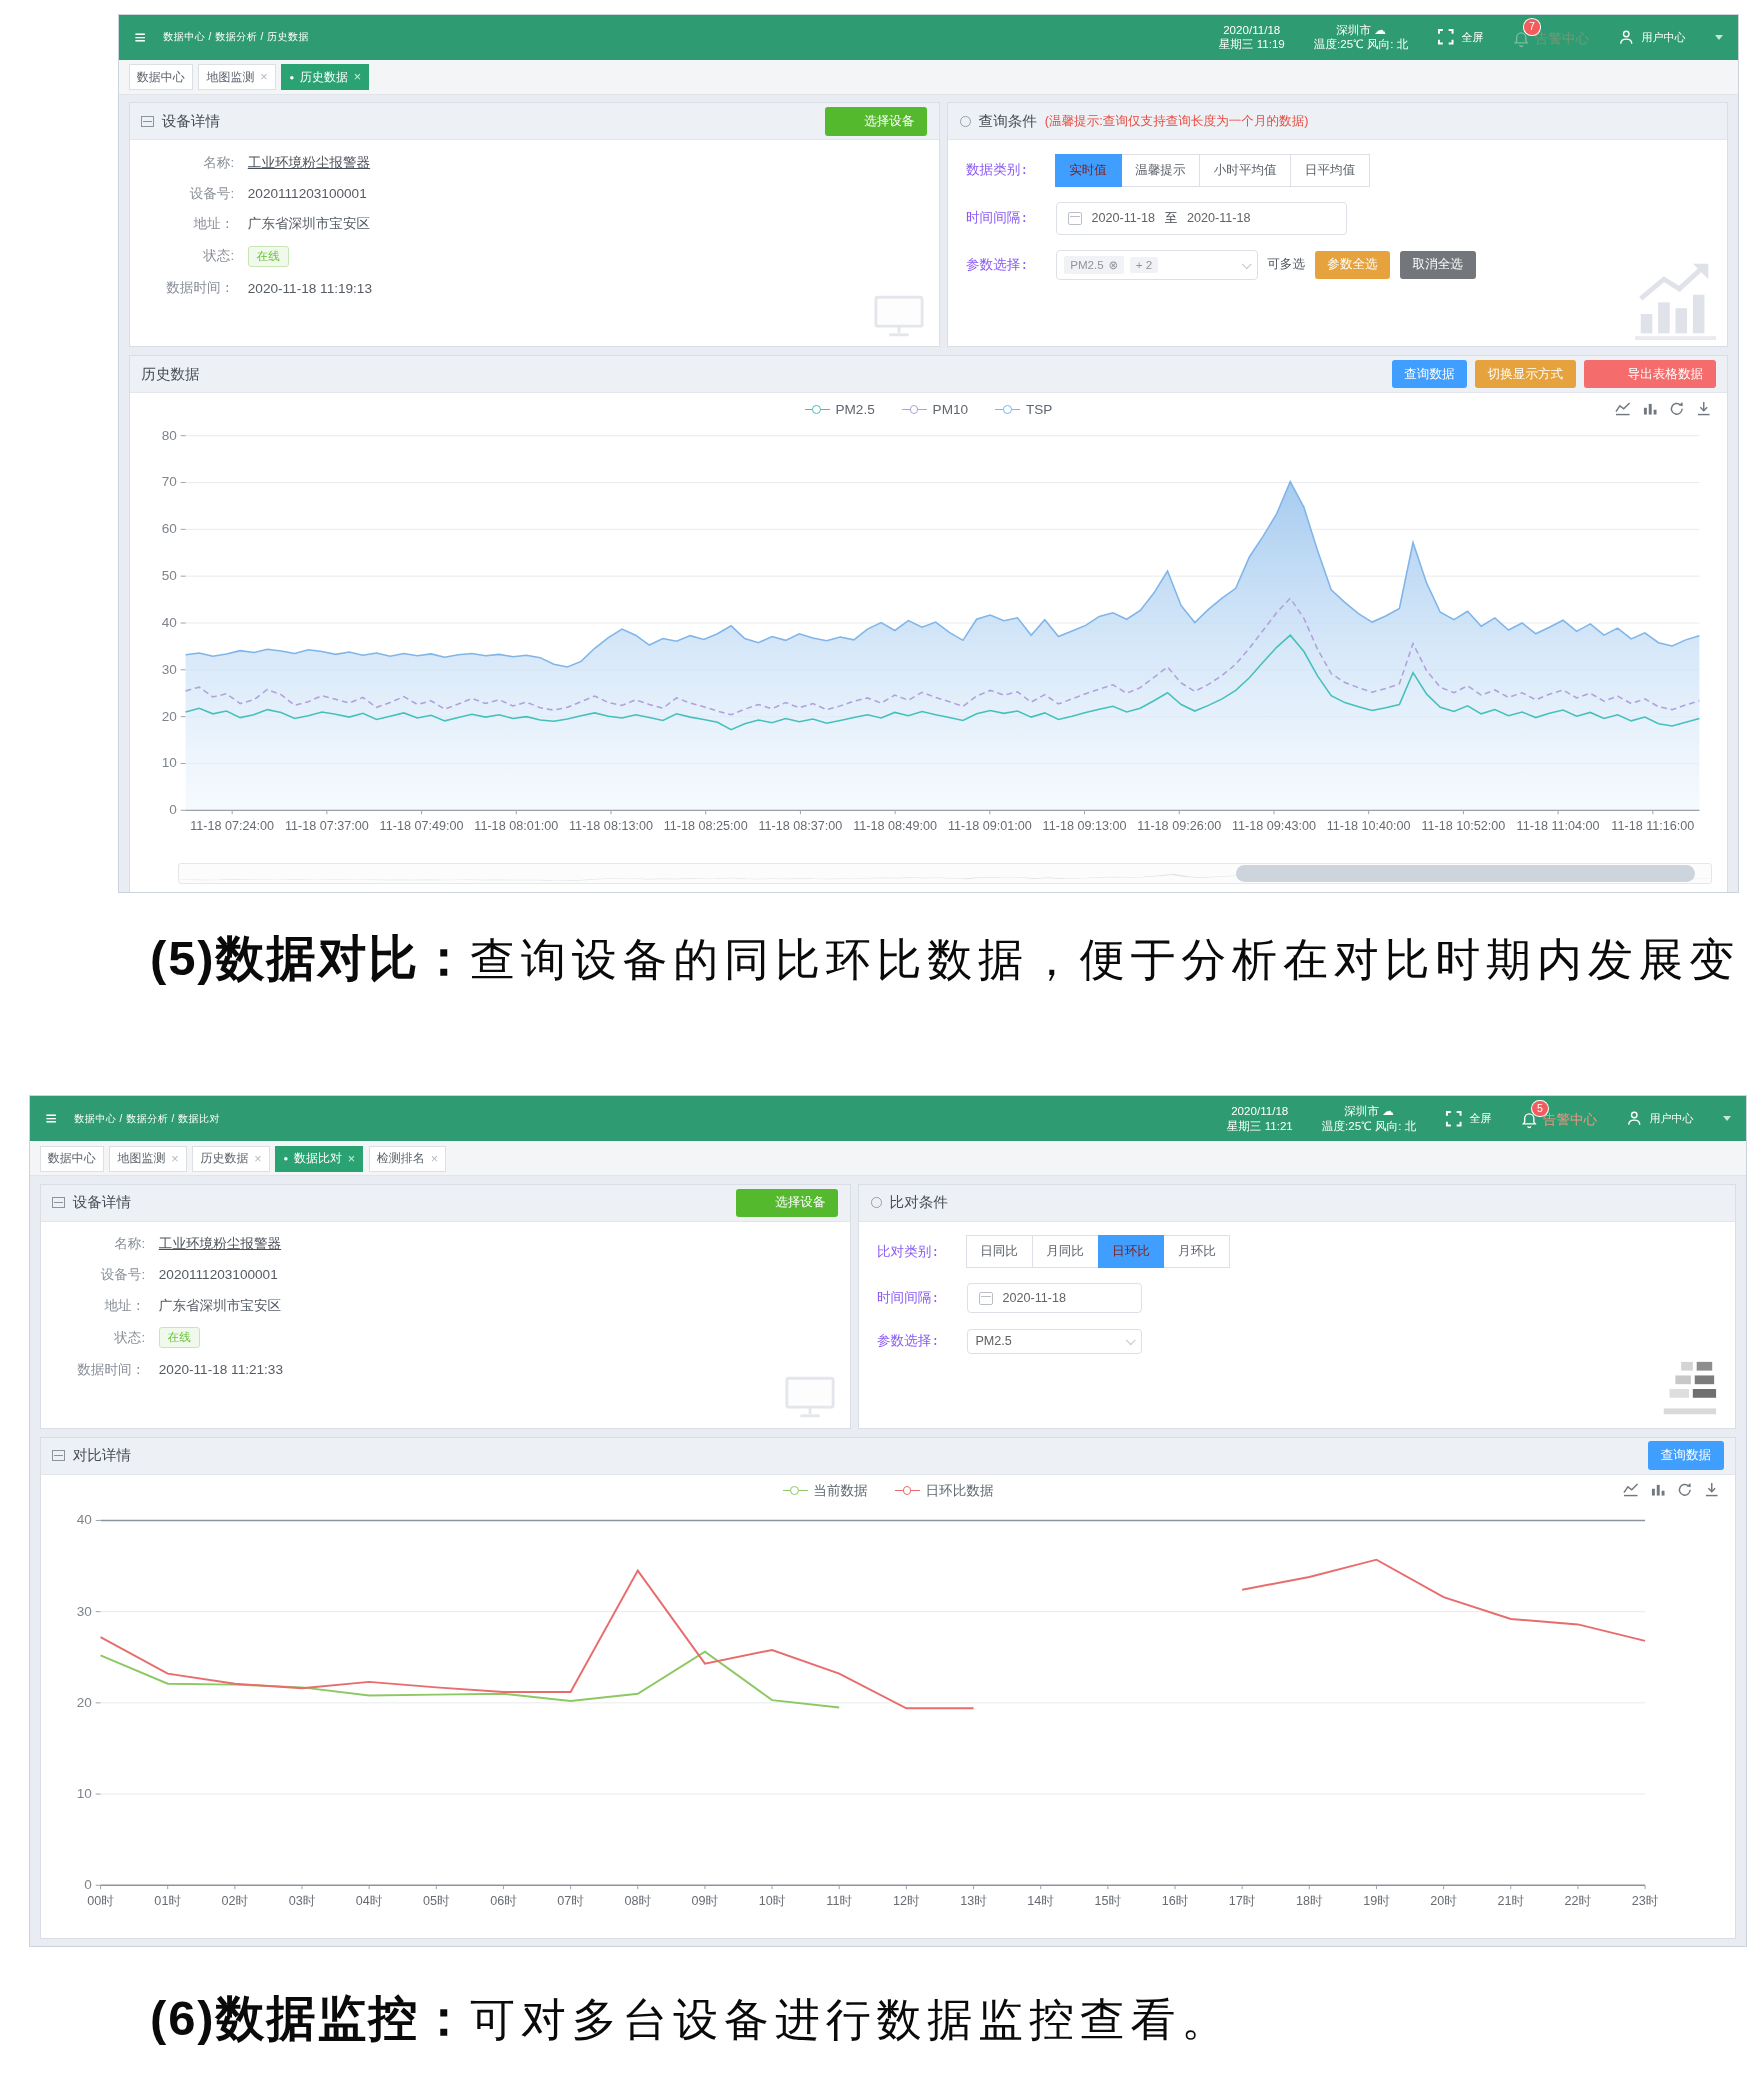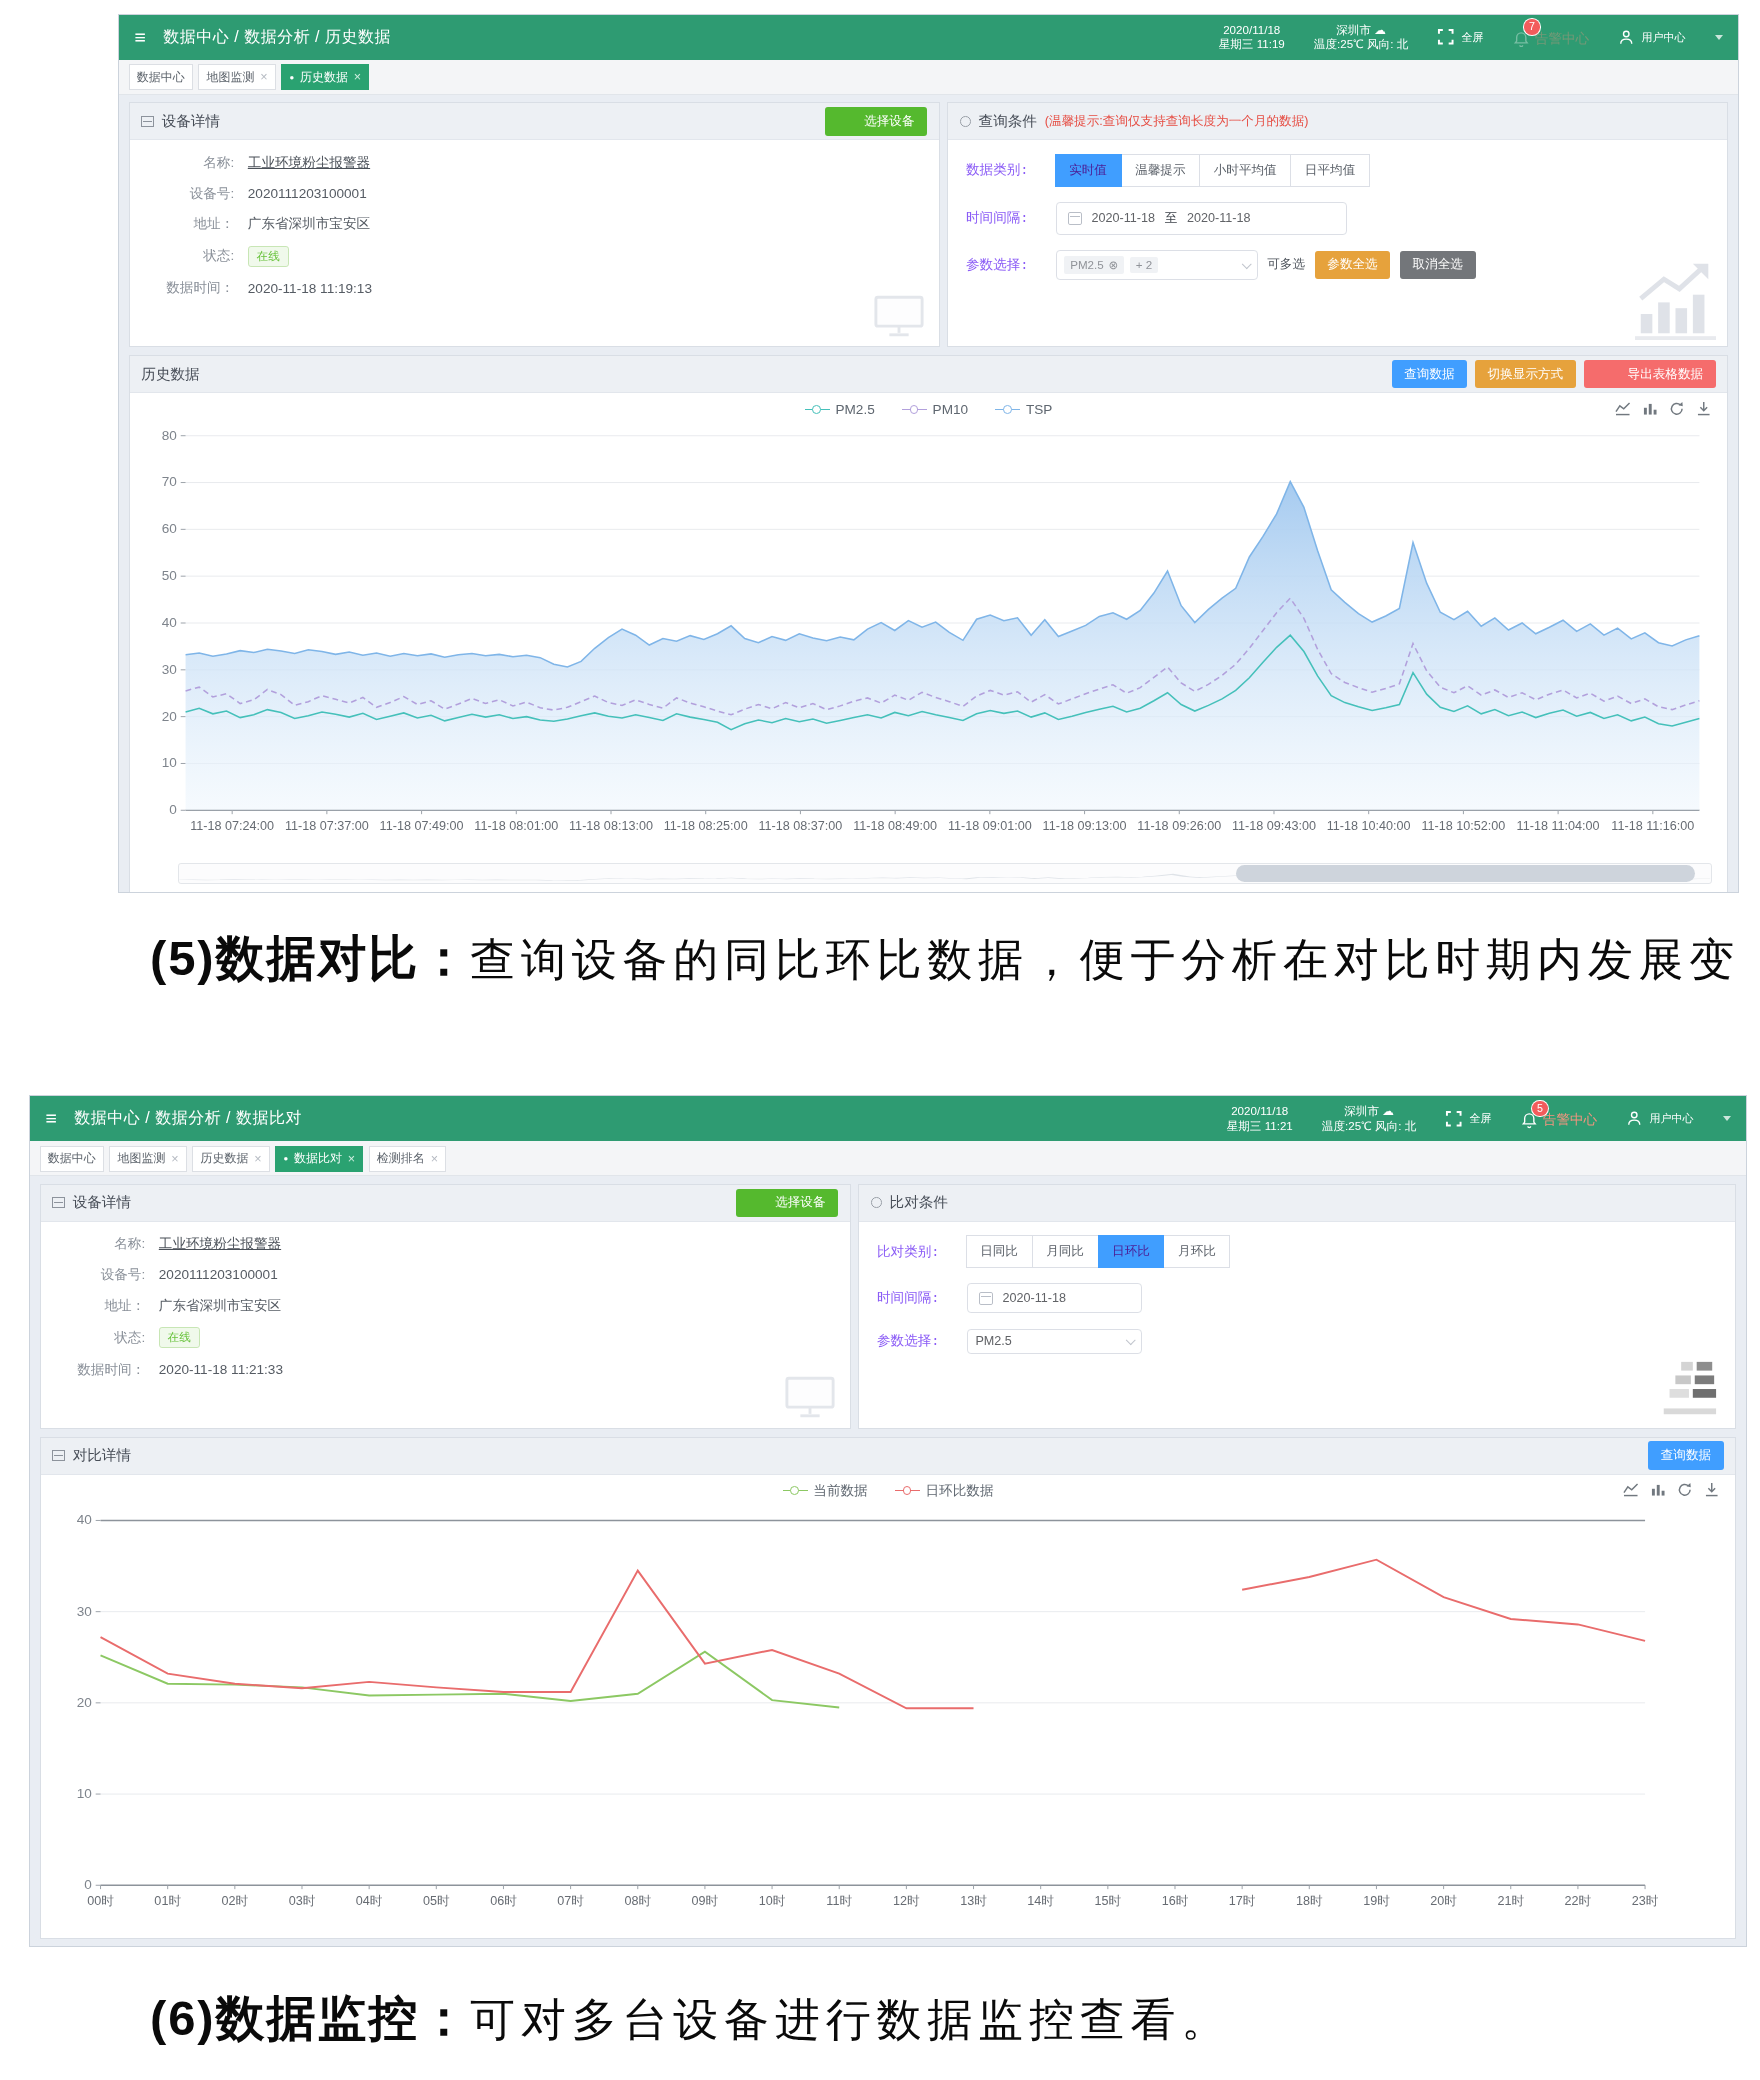--- a/index.html
+++ b/index.html
@@ -8,21 +8,21 @@
           font-family:"Liberation Sans",sans-serif; overflow:hidden; }
 
   
   .shot { position:absolute; background:#e9edf3; border:1px solid #ccd3dc; overflow:hidden; }
   #shot1 { left:118px; top:13.6px;  width:1621px; height:879px; }
   #shot2 { left:29px; top:1095px; width:1718px; height:852px; }
 
   
   .appbar { height:45px; background:#2e9b72; display:flex; align-items:center; padding:0 15.5px; color:#fff; }
   .menu { font-size:19.4px; cursor:pointer; }
-  .crumb { margin-left:17.5px; font-size:16px; letter-spacing:0.5px; white-space:nowrap; }
+  .crumb { margin-left:17.5px; font-size:10px; letter-spacing:0.5px; white-space:nowrap; }
   .bar-right { margin-left:auto; display:flex; align-items:center; gap:29px; }
   .two { text-align:center; font-size:11.6px; line-height:14.6px; white-space:nowrap; }
   .fsbox,.userbox { display:flex; align-items:center; gap:6.8px; font-size:11px; cursor:pointer; white-space:nowrap; }
   .alarm { position:relative; display:flex; align-items:center; gap:5.8px; font-size:13.6px; cursor:pointer; padding-top:3.9px; }
   .alabel { color:#f2957f; }
   .alarm.faded .bell,.alarm.faded .alabel { opacity:.35; }
   .badge { position:absolute; top:-6.8px; left:11.6px; min-width:15.5px; height:15.5px; border-radius:7.8px;
            background:#f25c5c; color:#fff; font-size:10.7px; line-height:15.5px; text-align:center;
            padding:0 2.9px; box-shadow:0 0 0 1px #fff; }
   .caret { width:0; height:0; border-left:4.9px solid transparent; border-right:4.9px solid transparent;
@@ -63,21 +63,21 @@
   .chip.online { background:#f0f9eb; color:#67c23a; border:1px solid #c8e6b5; font-size:11.6px;
                  padding:1.9px 7.8px; border-radius:2.9px; }
   .monitor { position:absolute; right:13.6px; bottom:7.8px; }
   .cornerart { position:absolute; right:9.7px; bottom:5.8px; }
 
   .qrow { display:flex; align-items:center; margin-bottom:15.5px; font-size:13.6px; }
   .qlab { width:76px; color:#8b5cf6; margin-right:13.6px; white-space:nowrap;font-family:Liberation Mono, monospace; }
   .btngroup { display:inline-flex; }
   .gbtn { background:#fff; border:1px solid #dcdfe6; padding:6.8px 13.6px; font-size:12.6px; color:#5a6068;
           margin-left:-1px; cursor:pointer; font-family:"Liberation Sans",sans-serif; white-space:nowrap; }
-  .gbtn.active { background:#409eff; border-color:#409eff; color:#4c1d95; position:relative; }
+  .gbtn.active { background:#409eff; border-color:#409eff; color:#7f1d1d; position:relative; }
   .datebox { display:inline-flex; align-items:center; gap:9.7px; border:1px solid #dcdfe6; border-radius:3.9px;
              background:#fff; padding:6.8px 11.6px; font-size:12.6px; color:#606266; }
   .cal { width:13.6px; height:12.6px; border:1px solid #b9bec7; border-radius:1.9px; position:relative; }
   .cal::after { content:''; position:absolute; left:1px; right:1px; top:2.9px; border-top:1px solid #b9bec7; }
   .dto { color:#3d424a; }
   .selbox { display:inline-flex; align-items:center; gap:5.8px; border:1px solid #dcdfe6; border-radius:3.9px;
             background:#fff; padding:4.9px 7.8px; font-size:11.6px; color:#909399; min-width:202px; }
   .pchip,.pextra { background:#f0f2f5; border-radius:1.9px; padding:1.9px 5.8px; display:inline-flex; gap:4.9px; align-items:center; }
   .selcaret { margin-left:auto; width:6.8px; height:6.8px; border-right:1.5px solid #c0c4cc; border-bottom:1.5px solid #c0c4cc;
               transform:rotate(45deg) translateY(-1.9px); }

